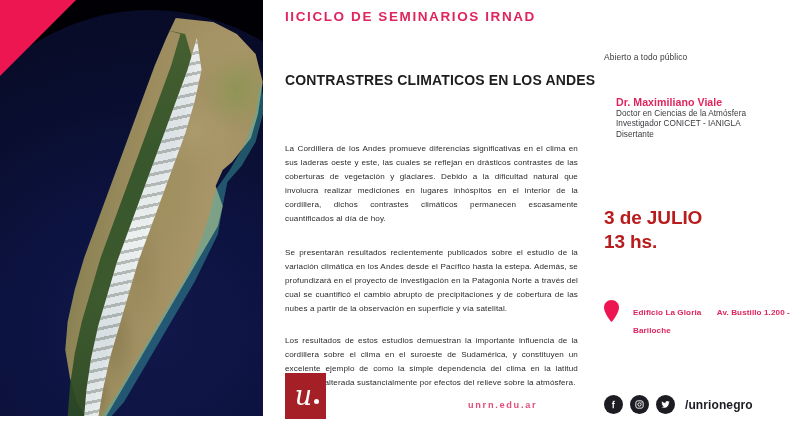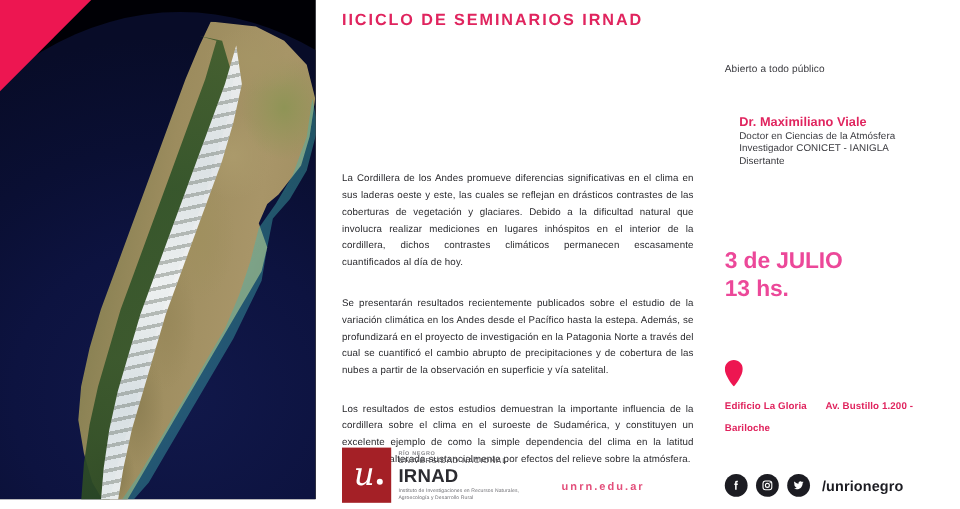--- a/index.html
+++ b/index.html
@@ -309,32 +309,31 @@
   .speaker-line {
     font-size: 8.2px;
     color: #3a3a3f;
     line-height: 10.4px;
     letter-spacing: 0.05px;
   }
   .date-block { position: absolute; top: 206px; left: 0; }
   .date-main, .time-main {
     font-size: 19px;
     font-weight: bold;
-    color: #ec4899;
+    color: #b91c1c;
     line-height: 24px;
     letter-spacing: -0.1px;
   }
   .venue-block {
     position: absolute;
     top: 299px;
     left: 0;
     display: flex;
     align-items: flex-start;
-    gap: 4px;
-    flex-direction: column;
+    gap: 14px;
   }
   .pin {
     position: relative;
     width: 15px;
     height: 22px;
     flex: none;
     margin-top: 1px;
   }
   .pin svg { display: block; }
   .venue-text { padding-top: 2px; }
@@ -387,38 +386,33 @@
     <div class="shelf"></div>
     <div class="green-strip"></div>
     <div class="andes"></div>
     <div class="andes-break"></div>
     <div class="corner-triangle"></div>
   </div>
 
   <div class="center-col">
     <div class="seminar-kicker">IICICLO DE SEMINARIOS IRNAD</div>
 
+    <div class="talk-title">CONTRASTRES CLIMATICOS EN LOS ANDES</div>
 
     <div class="body-copy p1">La Cordillera de los Andes promueve diferencias significativas en el clima en sus laderas oeste y este, las cuales se reflejan en drásticos contrastes de las coberturas de vegetación y glaciares. Debido a la dificultad natural que involucra realizar mediciones en lugares inhóspitos en el interior de la cordillera, dichos contrastes climáticos permanecen escasamente cuantificados al día de hoy.</div>
 
     <div class="body-copy p2">Se presentarán resultados recientemente publicados sobre el estudio de la variación climática en los Andes desde el Pacífico hasta la estepa. Además, se profundizará en el proyecto de investigación en la Patagonia Norte a través del cual se cuantificó el cambio abrupto de precipitaciones y de cobertura de las nubes a partir de la observación en superficie y vía satelital.</div>
 
     <div class="body-copy p3">Los resultados de estos estudios demuestran la importante influencia de la cordillera sobre el clima en el suroeste de Sudamérica, y constituyen un excelente ejemplo de como la simple dependencia del clima en la latitud puede ser alterada sustancialmente por efectos del relieve sobre la atmósfera.</div>
   </div>
 
   <div class="footer-logo">
     <div class="u-mark">
       <span class="u-glyph">u</span>
       <span class="u-dot"></span>
-    </div>
-    <div class="logo-text">
-      <span class="lt-rionegro">RÍO NEGRO</span>
-      <span class="lt-universidad">UNIVERSIDAD NACIONAL</span>
-      <span class="lt-irnad">IRNAD</span>
-      <span class="lt-sub">Instituto de Investigaciones en Recursos Naturales, Agroecología y Desarrollo Rural</span>
     </div>
   </div>
 
   <div class="web-url">unrn.edu.ar</div>
 
   <div class="right-col">
 
     <div class="open-note">Abierto a todo público</div>
 
     <div class="speaker-block">

